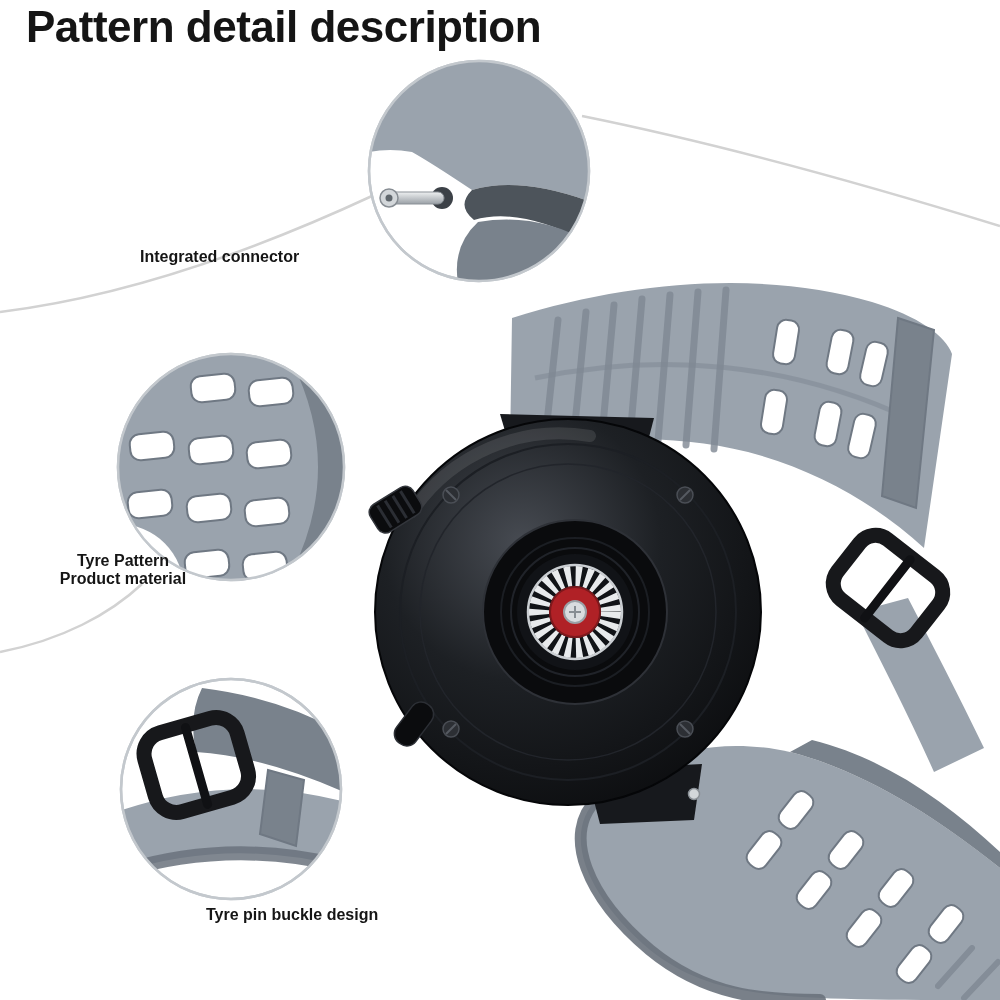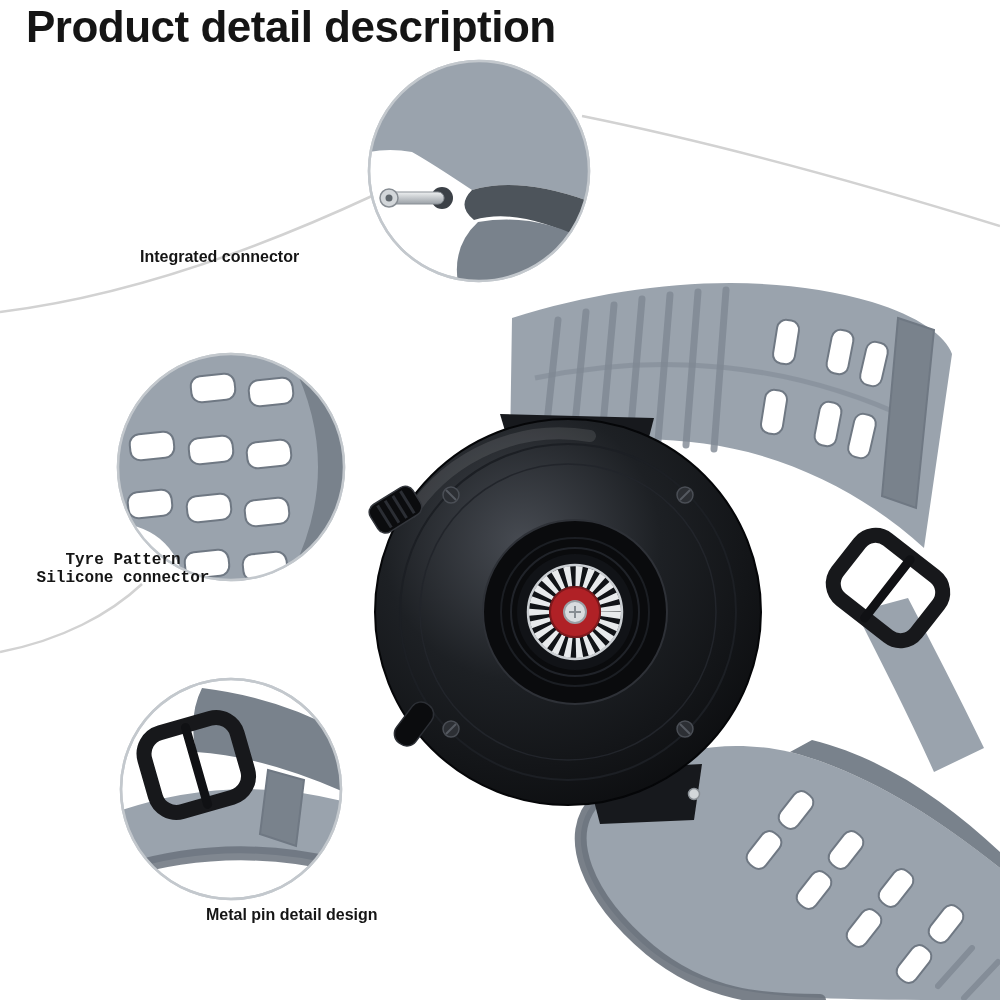--- a/index.html
+++ b/index.html
@@ -5,21 +5,21 @@
   html,body{margin:0;padding:0;background:#fff;}
   .stage{position:relative;width:1000px;height:1000px;overflow:hidden;
          background:var(--background,#ffffff);
          font-family:"Liberation Sans",sans-serif;}
   .stage svg{position:absolute;left:0;top:0;}
   .page-title{position:absolute;left:26px;top:2px;margin:0;
               font-size:44px;font-weight:800;letter-spacing:-0.5px;
               color:var(--text-color,#151515);}
   .lbl{position:absolute;font-size:16px;font-weight:700;color:var(--text-color,#151515);}
   .lbl-connector{left:140px;top:248px;}
-  .lbl-pattern{left:14px;top:552px;width:218px;text-align:center;line-height:1.12;font-family:Liberation Mono, monospace;}
+  .lbl-pattern{left:14px;top:552px;width:218px;text-align:center;line-height:1.12;}
   .lbl-buckle{left:206px;top:906px;}
 
   
   .f-strap{fill:var(--strap-gray,#9aa3ad);}
   .f-strapdk{fill:var(--strap-gray-dark,#79828c);}
   .f-metal{fill:var(--metal-silver,#d3d7da);}
   .f-red{fill:var(--sensor-red,#b02126);}
   .s-callout{stroke:var(--callout-stroke,#c3c8cd);}
   .s-curve{stroke:var(--curve-gray,#d2d2d2);}
   .hole{fill:#ffffff;stroke:#6f7883;stroke-width:2;}
@@ -202,24 +202,24 @@
       <polygon class="f-strapdk" points="268,770 304,780 296,846 260,834" stroke="#6f7883" stroke-width="2"></polygon>
       <g transform="rotate(-16 196 764)">
         <rect x="148" y="724" width="96" height="82" rx="22" fill="none" stroke="#17181b" stroke-width="15"></rect>
         <line x1="196" y1="726" x2="196" y2="806" stroke="#101114" stroke-width="9" stroke-linecap="round"></line>
       </g>
     </g>
     <circle cx="231" cy="789" r="110" fill="none" class="s-callout" stroke-width="2.5"></circle>
   </g>
 </svg>
 
-<h1 class="page-title">Product detail description</h1>
+<h1 class="page-title">Pattern detail description</h1>
 
 <div class="lbl lbl-connector">Integrated connector</div>
 
 <div class="lbl lbl-pattern">
   <div>Tyre Pattern</div>
-  <div>Silicone connector</div>
+  <div>Product material</div>
 </div>
 
-<div class="lbl lbl-buckle">Metal pin detail design</div>
+<div class="lbl lbl-buckle">Tyre pin buckle design</div>
 
 </div>
 
 </body></html>

